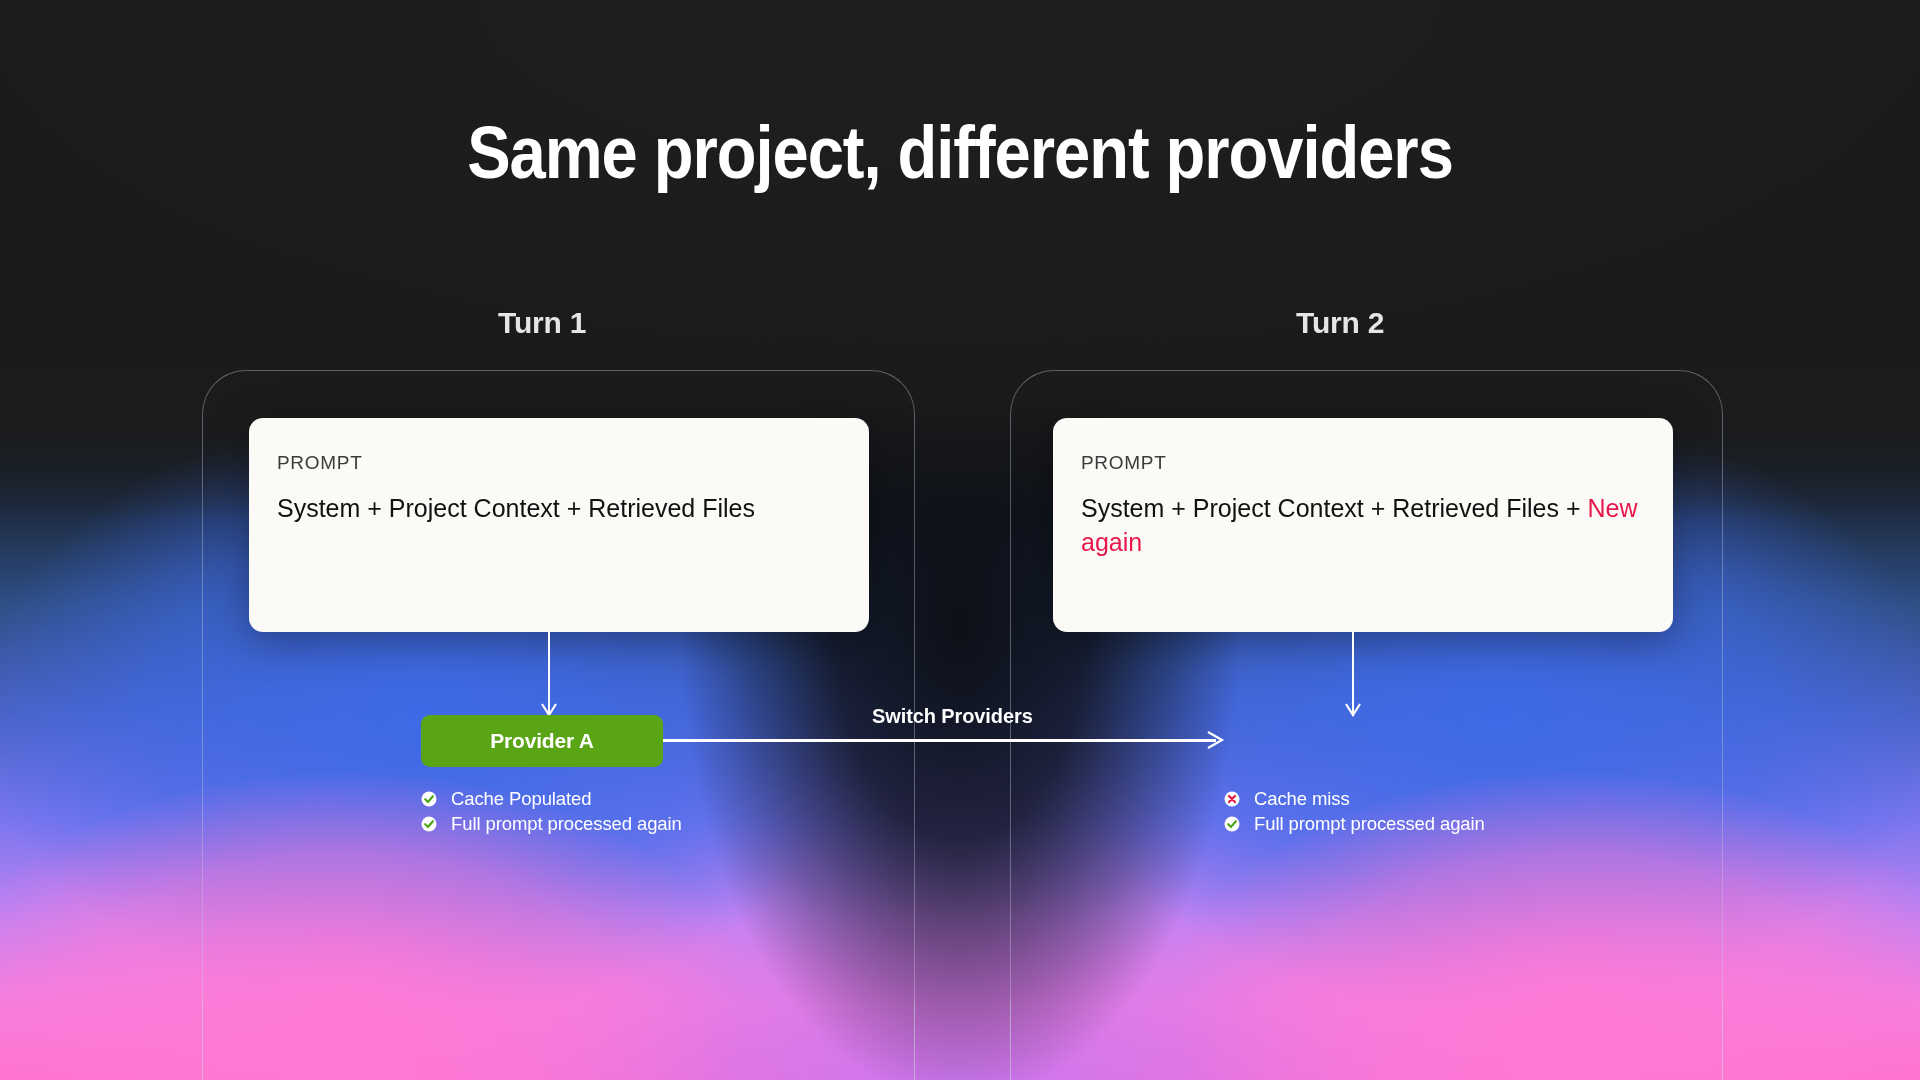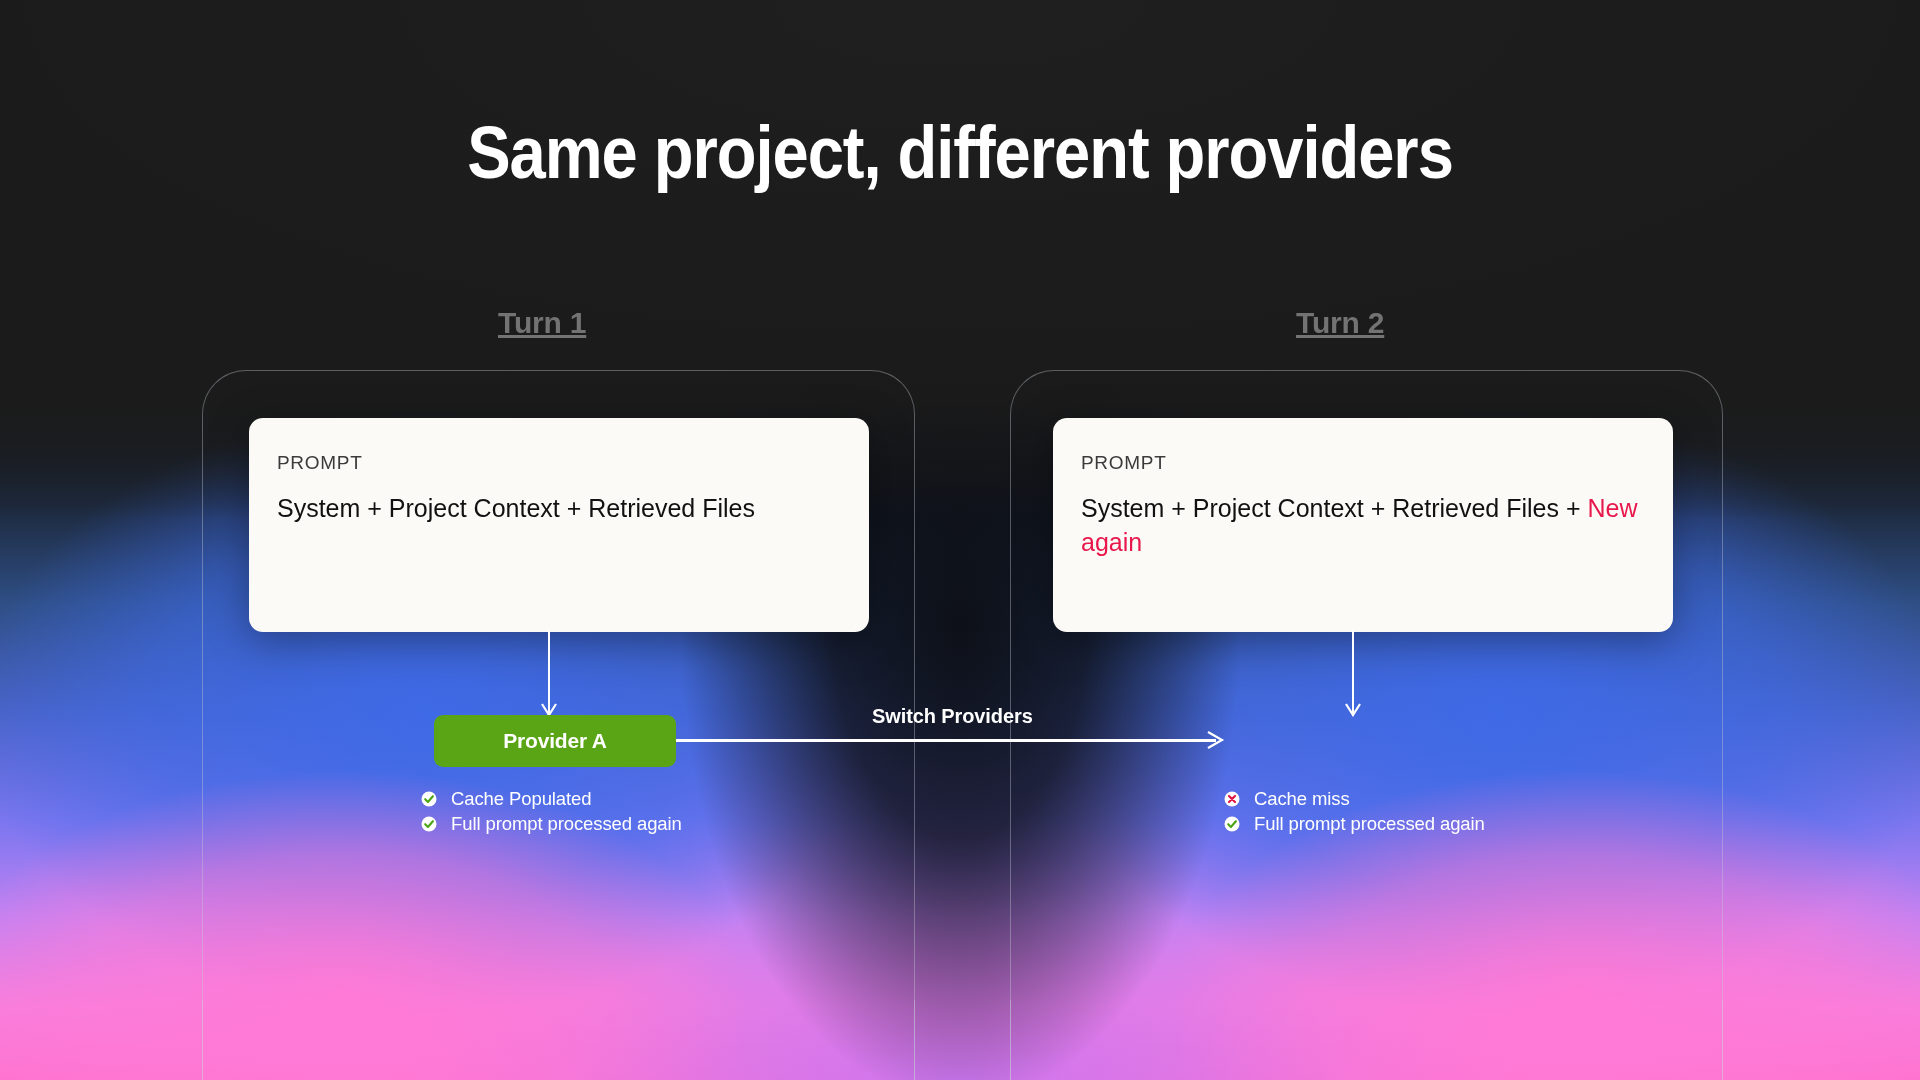--- a/index.html
+++ b/index.html
@@ -80,25 +80,24 @@
     font-weight:700;
     letter-spacing:-1.2px;
     transform:scaleX(0.88);
     transform-origin:center;
     white-space:nowrap;
   }
 
   
   .turn-label {
     position:absolute;
-    color:#737373;
+    color:#e5e5e5;
     font-size:30px;
     font-weight:700;
     letter-spacing:-0.2px;
-    text-decoration:underline;
   }
   #turn1-label { top:306px; left:498px; }
   #turn2-label { top:306px; left:1296px; }
 
   
   .panel {
     position:absolute;
     border:1px solid rgba(200,205,215,0.38);
     border-radius:44px;
     border-bottom:none;
@@ -151,21 +150,21 @@
   .provider {
     position:absolute;
     height:52px;
     border-radius:9px;
     display:flex; align-items:center; justify-content:center;
     color:#ffffff;
     font-size:21px;
     font-weight:700;
     letter-spacing:-0.2px;
   }
-  #provider-a { top:715px; left:434px;  width:242px; background:#5aa515; }
+  #provider-a { top:715px; left:421px;  width:242px; background:#5aa515; }
   #provider-b { top:715px; left:1224px; width:242px; background:#e01846; }
 
   
   #switch-line {
     position:absolute;
     top:739px; left:663px; width:553px; height:3px;
     background:#ffffff;
   }
   #switch-head {
     position:absolute;

